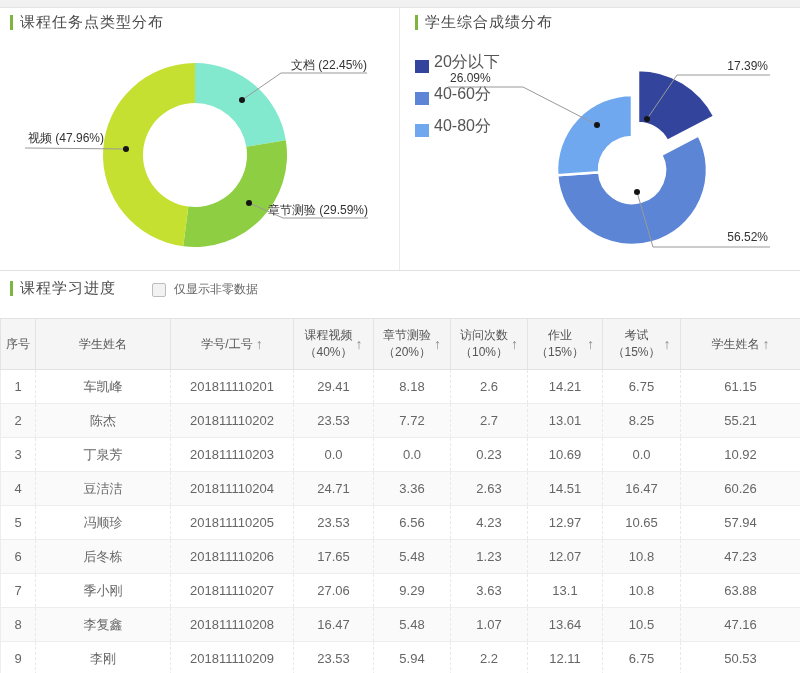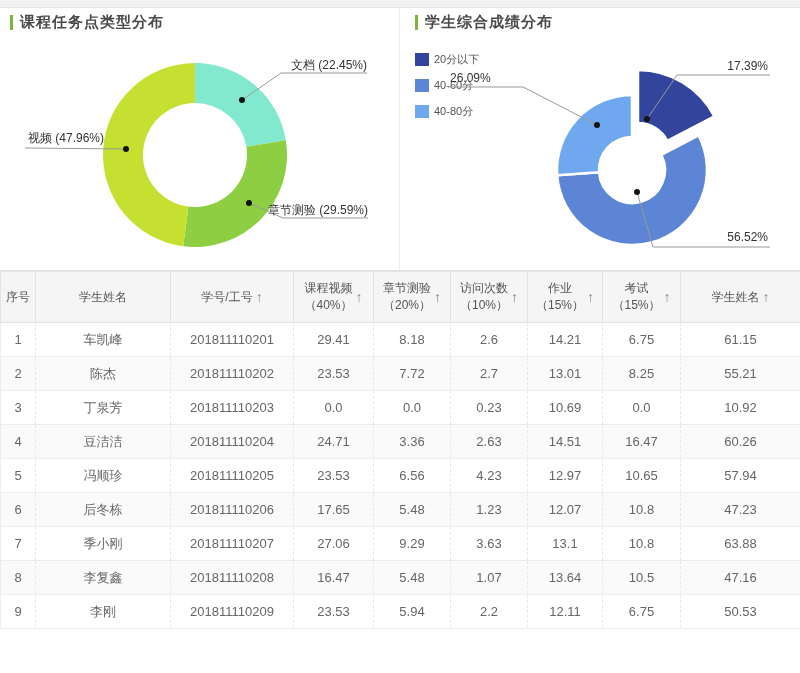--- a/index.html
+++ b/index.html
@@ -5,28 +5,28 @@
   html,body{margin:0;padding:0;}
   body{
     width:800px;height:673px;overflow:hidden;background:#fff;
     font-family:"Liberation Sans","DejaVu Sans",sans-serif;color:#666;
   }
   .top-strip{height:7px;background:#f1f1f1;border-bottom:1px solid #e4e4e4;}
   .charts-row{display:flex;height:262px;}
   .chart-panel{position:relative;width:400px;height:262px;box-sizing:border-box;}
   .chart-panel.left{border-right:1px solid #ebebeb;}
   .sec-title{position:absolute;left:10px;top:5px;display:flex;align-items:center;
-    font-size:15px;font-weight:bold;color:#4a4a4a;letter-spacing:1px;}
+    font-size:15px;font-weight:normal;color:#4a4a4a;letter-spacing:1px;}
   .chart-panel .sec-title{left:15px;}
   .chart-panel.left .sec-title{left:10px;}
   .title-bar{display:inline-block;width:3px;height:15px;background:#7db53e;margin-right:7px;}
   svg.chart{position:absolute;left:0;top:0;}
   .callout-text{font-size:12px;fill:#333;font-family:"Liberation Sans","DejaVu Sans",sans-serif;}
   .legend{position:absolute;left:15px;top:44px;}
-  .legend-item{display:flex;align-items:center;margin-bottom:11px;font-size:11px;color:#555;cursor:pointer;}
+  .legend-item{display:flex;align-items:flex-end;margin-bottom:11px;font-size:16px;color:#555;cursor:pointer;}
   .legend-swatch{width:14px;height:13px;margin-right:5px;flex:none;}
   .table-section{border-top:1px solid #e2e2e2;}
   .section-header{position:relative;height:47px;}
   .section-header .sec-title{top:8px;}
   .filter-group{position:absolute;left:152px;top:10px;display:flex;align-items:center;}
   .checkbox{width:12px;height:12px;border:1px solid #bdbdbd;background:#f2f2f2;border-radius:2px;cursor:pointer;}
   .filter-label{margin-left:8px;font-size:12px;color:#666;}
   table.progress{width:800px;border-collapse:collapse;table-layout:fixed;border-left:1px solid #ededed;border-right:1px solid #ededed;}
   table.progress thead th{
     height:50px;background:#f5f5f5;border:1px solid #e3e3e3;
@@ -97,20 +97,30 @@
         <circle cx="197" cy="117" r="3" fill="#141414"></circle>
         <text x="50" y="74" text-anchor="start" class="callout-text">26.09%</text>
         <polyline points="237,184 253,239 370,239" fill="none" stroke="#999" stroke-width="1"></polyline>
         <circle cx="237" cy="184" r="3" fill="#141414"></circle>
         <text x="368" y="233" text-anchor="end" class="callout-text">56.52%</text>
       </svg>
   </div>
 </div>
 
 <div class="table-section">
+  <div class="section-header">
+    <div class="sec-title">
+      <span class="title-bar"></span>
+      <span>课程学习进度</span>
+    </div>
+    <div class="filter-group">
+      <span class="checkbox"></span>
+      <span class="filter-label">仅显示非零数据</span>
+    </div>
+  </div>
   <table class="progress">
     <colgroup>
       <col style="width:35px">
         <col style="width:135px">
         <col style="width:123px">
       <col style="width:80px">
         <col style="width:77px">
         <col style="width:77px">
       <col style="width:75px">
         <col style="width:78px">

